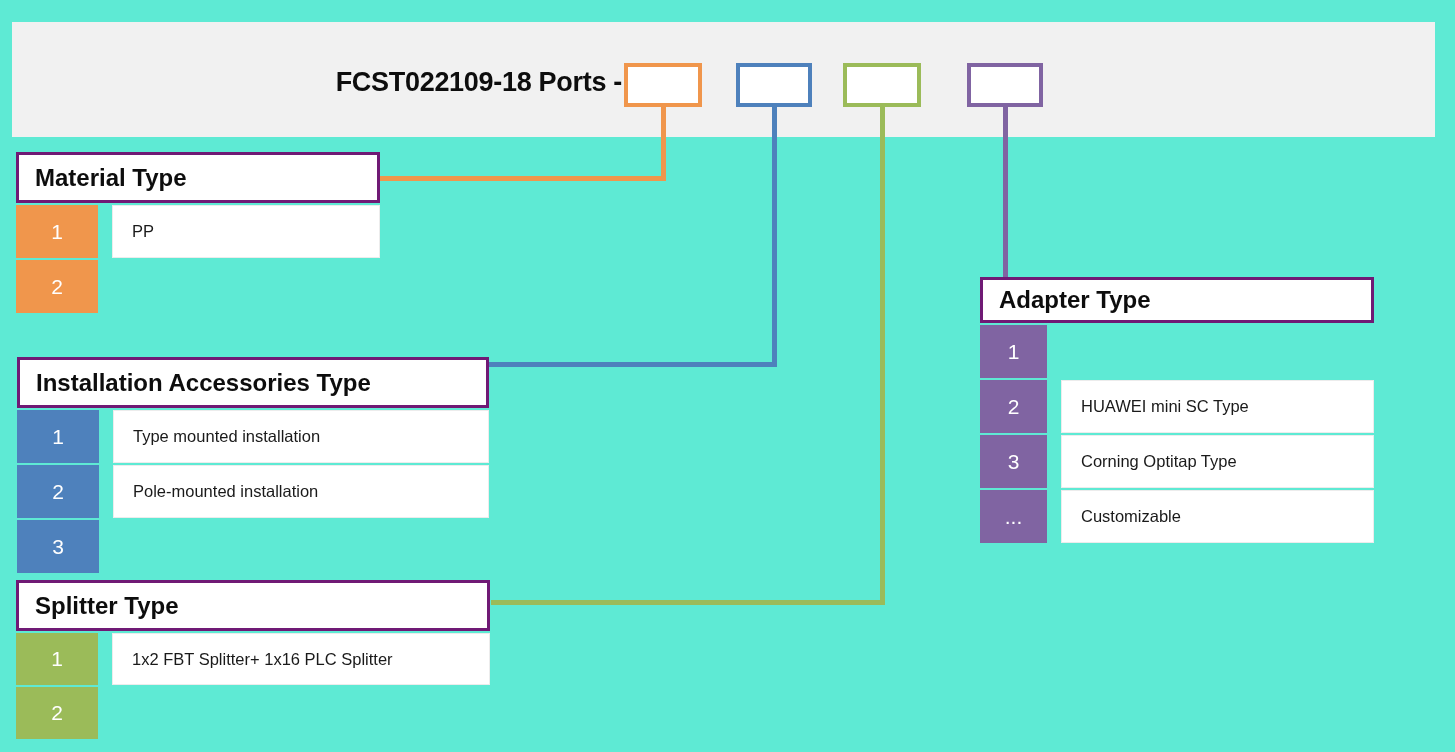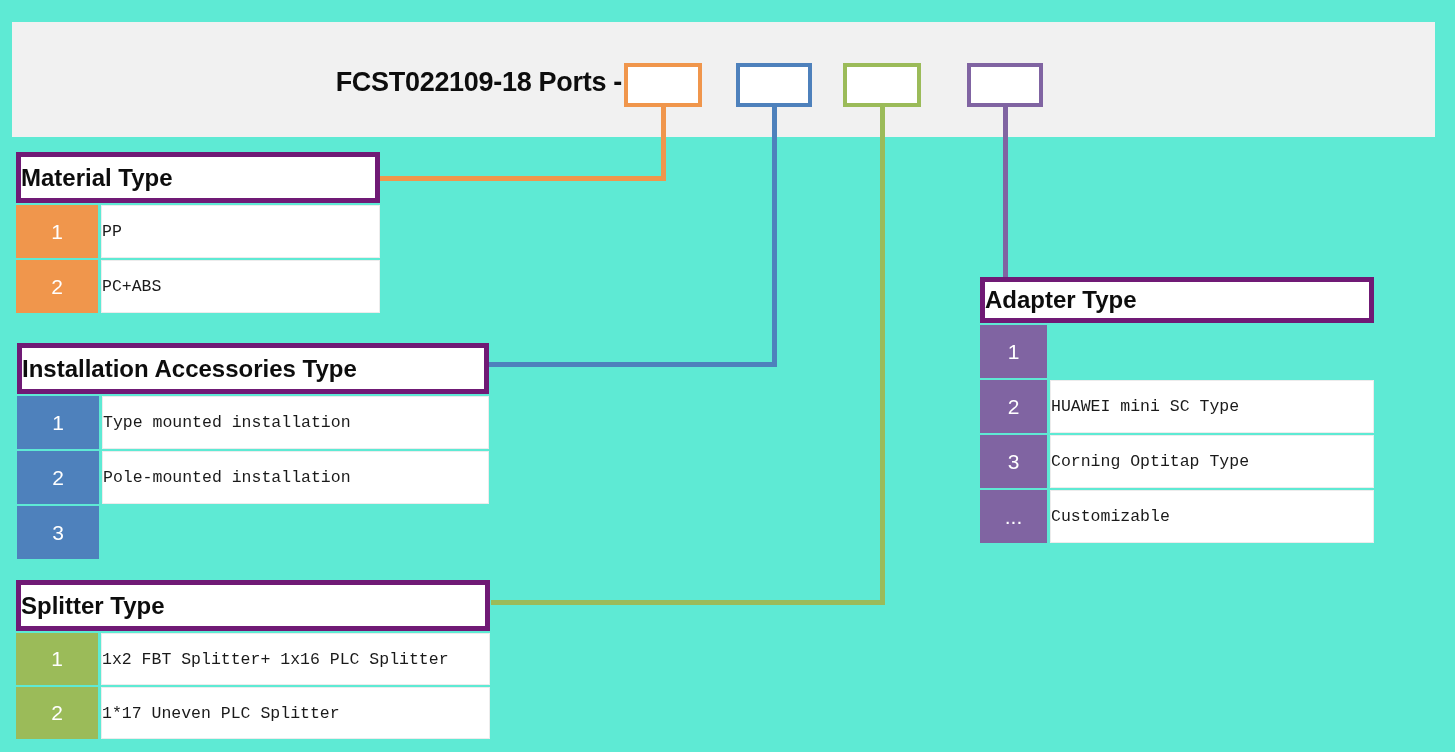--- a/index.html
+++ b/index.html
@@ -28,37 +28,37 @@
   #conn-orange-v { left:661px; top:105px; width:5px;  height:76px;  }
   #conn-orange-h { left:380px; top:176px; width:286px; height:5px; }
   #conn-blue-v   { left:772px; top:105px; width:5px;  height:262px; }
   #conn-blue-h   { left:489px; top:362px; width:288px; height:5px; }
   #conn-green-v  { left:880px; top:105px; width:5px;  height:500px; }
   #conn-green-h  { left:491px; top:600px; width:394px; height:5px; }
   #conn-purple-v { left:1003px; top:105px; width:5px; height:172px; }
 
   .type-table { position:absolute; }
   .t-header {
-    background:#ffffff; border:5px solid #701a75;
-    display:flex; align-items:center; 
+    background:#ffffff; border:3px solid #701a75;
+    display:flex; align-items:center; padding-left:16px;
     font-size:24px; font-weight:700; color:#0d0d0d; white-space:nowrap;
   }
   .t-row { display:flex; margin-top:2px; }
   .t-code {
     flex:0 0 82px; display:flex; align-items:center; justify-content:center;
     color:#ffffff; font-size:21px;
   }
   .t-label {
-    flex:1; margin-left:3px; background:#ffffff; border:1px solid #ececec;
-    display:flex; align-items:center; 
-    font-size:16.5px; color:#1a1a1a; white-space:nowrap;font-family:Liberation Mono, monospace;
+    flex:1; margin-left:14px; background:#ffffff; border:1px solid #ececec;
+    display:flex; align-items:center; padding-left:19px;
+    font-size:16.5px; color:#1a1a1a; white-space:nowrap;
   }
   #t0 { left:16px;  top:152px; width:364px; }
   #t0 .t-header { height:51px; }  #t0 .t-row { height:53px; }
-  #t1 { left:17px;  top:343px; width:472px; }
+  #t1 { left:17px;  top:357px; width:472px; }
   #t1 .t-header { height:51px; }  #t1 .t-row { height:53px; }
   #t2 { left:16px;  top:580px; width:474px; }
   #t2 .t-header { height:51px; }  #t2 .t-row { height:52px; }
   #t3 { left:980px; top:277px; width:394px; }
   #t3 .t-header { height:46px; }  #t3 .t-row { height:53px; }
   #t3 .t-code { flex-basis:67px; }
 </style>
 </head>
 <body>
 
@@ -82,21 +82,20 @@
   <div class="conn" id="conn-purple-v" style="background-color: rgb(128, 100, 162);"></div>
 
   <div class="type-table" id="t0">
     <div class="t-header">Material Type</div>
     <div class="t-row">
       <div class="t-code" style="background-color: rgb(240, 150, 76);">1</div>
       <div class="t-label">PP</div>
     </div>
     <div class="t-row">
       <div class="t-code" style="background-color: rgb(240, 150, 76);">2</div>
-      <div class="t-label">PC+ABS</div>
     </div>
   </div>
 
   <div class="type-table" id="t1">
     <div class="t-header">Installation Accessories Type</div>
     <div class="t-row">
       <div class="t-code" style="background-color: rgb(78, 129, 188);">1</div>
       <div class="t-label">Type mounted installation</div>
     </div>
     <div class="t-row">
@@ -109,21 +108,20 @@
   </div>
 
   <div class="type-table" id="t2">
     <div class="t-header">Splitter Type</div>
     <div class="t-row">
       <div class="t-code" style="background-color: rgb(155, 187, 89);">1</div>
       <div class="t-label">1x2 FBT Splitter+ 1x16 PLC Splitter</div>
     </div>
     <div class="t-row">
       <div class="t-code" style="background-color: rgb(155, 187, 89);">2</div>
-      <div class="t-label">1*17 Uneven PLC Splitter</div>
     </div>
   </div>
 
   <div class="type-table" id="t3">
     <div class="t-header">Adapter Type</div>
     <div class="t-row">
       <div class="t-code" style="background-color: rgb(128, 100, 162);">1</div>
     </div>
     <div class="t-row">
       <div class="t-code" style="background-color: rgb(128, 100, 162);">2</div>

